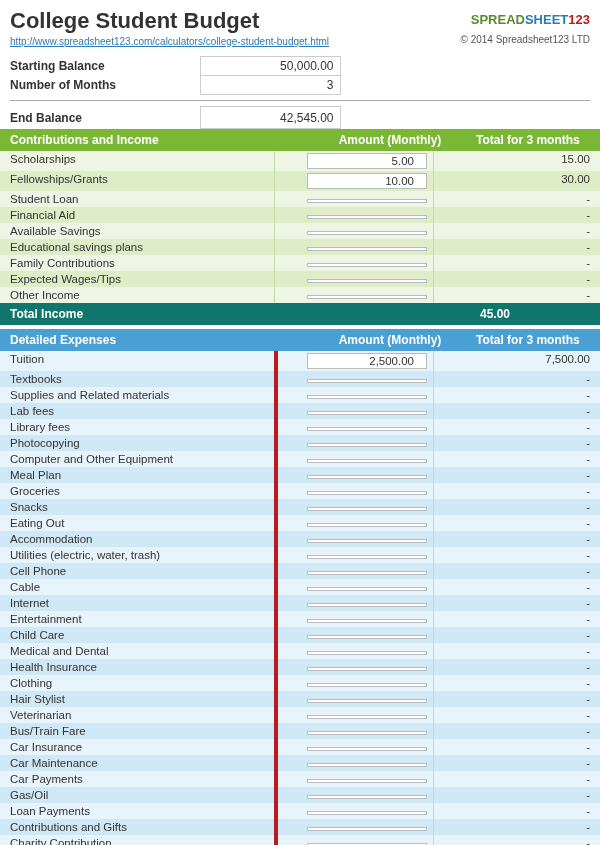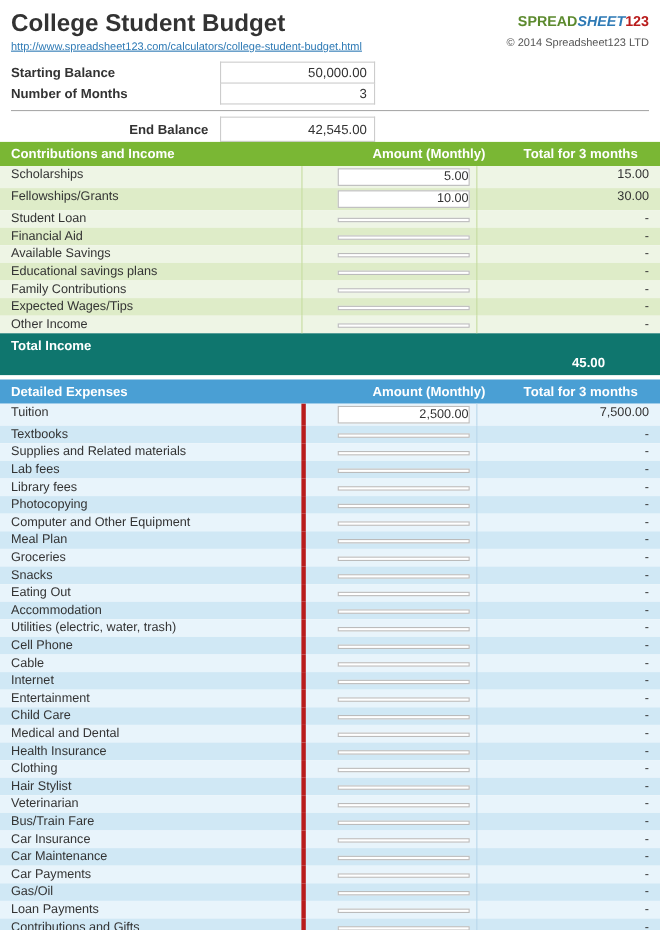--- a/index.html
+++ b/index.html
@@ -20,21 +20,20 @@
     }
     .logo {
       float: right;
       font-size: 13px;
       font-weight: bold;
       color: #5c8a2e;
       margin-top: 4px;
     }
     .logo span.sheet {
       color: #2e7ab5;
-      font-style: italic;
     }
     .logo span.num {
       color: #b91c1c;
     }
     .url-line {
       color: #2e7ab5;
       font-size: 10px;
       text-decoration: underline;
     }
     .copyright {
@@ -60,21 +59,20 @@
     .top-table .value-cell {
       border: 1px solid #ccc;
       background: #fff;
       text-align: right;
       width: 140px;
       padding: 2px 6px;
     }
     .end-balance-row td {
       padding-top: 4px;
       padding-bottom: 4px;
-      text-align: right;
     }
     .divider {
       border: none;
       border-top: 1px solid #aaa;
       margin: 3px 0;
     }
 
     .section-header {
       display: flex;
       font-weight: bold;
@@ -89,21 +87,21 @@
 
     .section-footer {
       display: flex;
       font-weight: bold;
       font-size: 12px;
       color: #fff;
     }
     .section-footer.green { background: #0f766e; }
     .section-footer .col-name { flex: 1; padding: 4px 10px; }
     .section-footer .col-monthly { width: 160px; padding: 4px 6px; }
-    .section-footer .col-total { width: 130px; text-align: center; padding: 4px 10px; margin-top: 16px; }
+    .section-footer .col-total { width: 130px; text-align: left; padding: 4px 10px; }
 
     .data-row {
       display: flex;
       font-size: 11.5px;
       gap: 36px;
     }
     .data-row:nth-child(odd) { background: #e8f4fb; }
     .data-row:nth-child(even) { background: #d0e8f5; }
     .data-row .col-name { flex: 1; padding: 2px 10px; }
     .data-row .col-monthly {
@@ -117,21 +115,21 @@
       width: 130px;
       text-align: right;
       padding: 2px 10px;
     }
     .input-cell {
       display: inline-block;
       width: 120px;
       border: 1px solid #bbb;
       background: #fff;
       text-align: right;
-      padding: 1px 0;
+      padding: 1px 12px;
       font-size: 11.5px;
     }
 
     .income-rows .data-row:nth-child(odd) { background: #eef5e5; }
     .income-rows .data-row:nth-child(even) { background: #deecc8; }
     .income-rows .data-row .col-monthly {
       border-left: 1px solid #c5dca0;
       border-right: 1px solid #c5dca0;
     }
 

